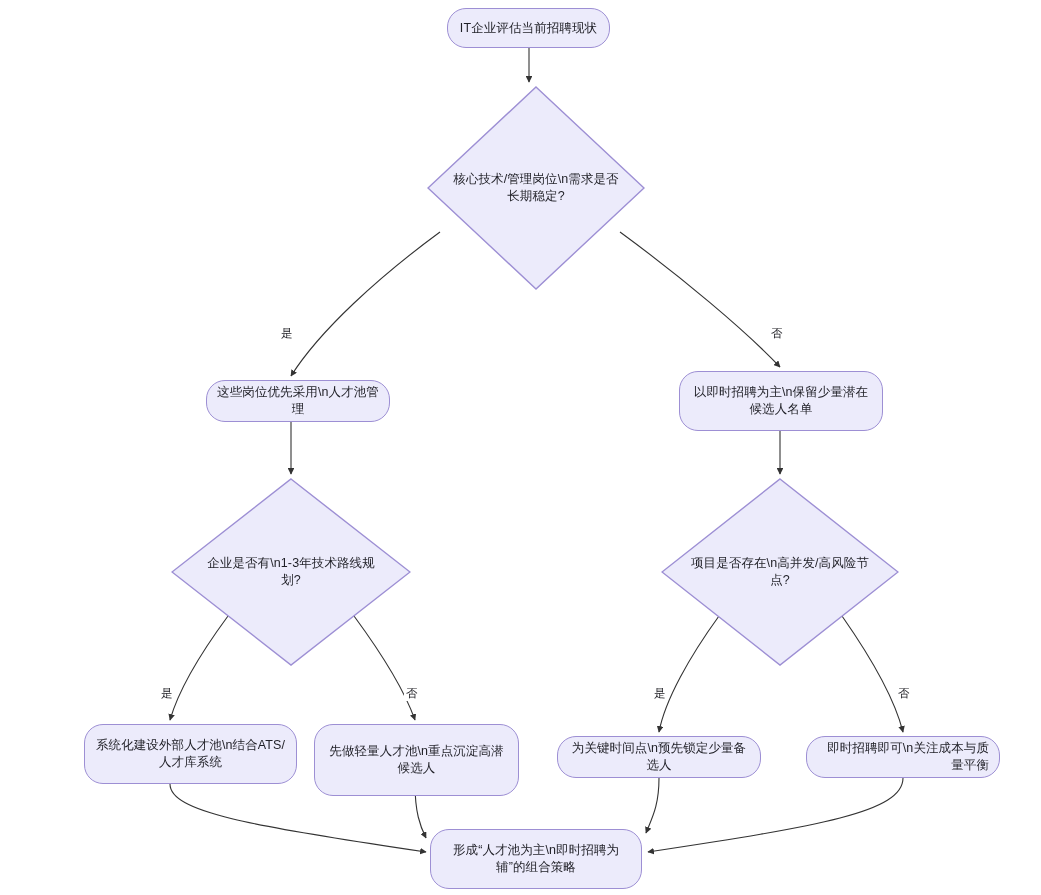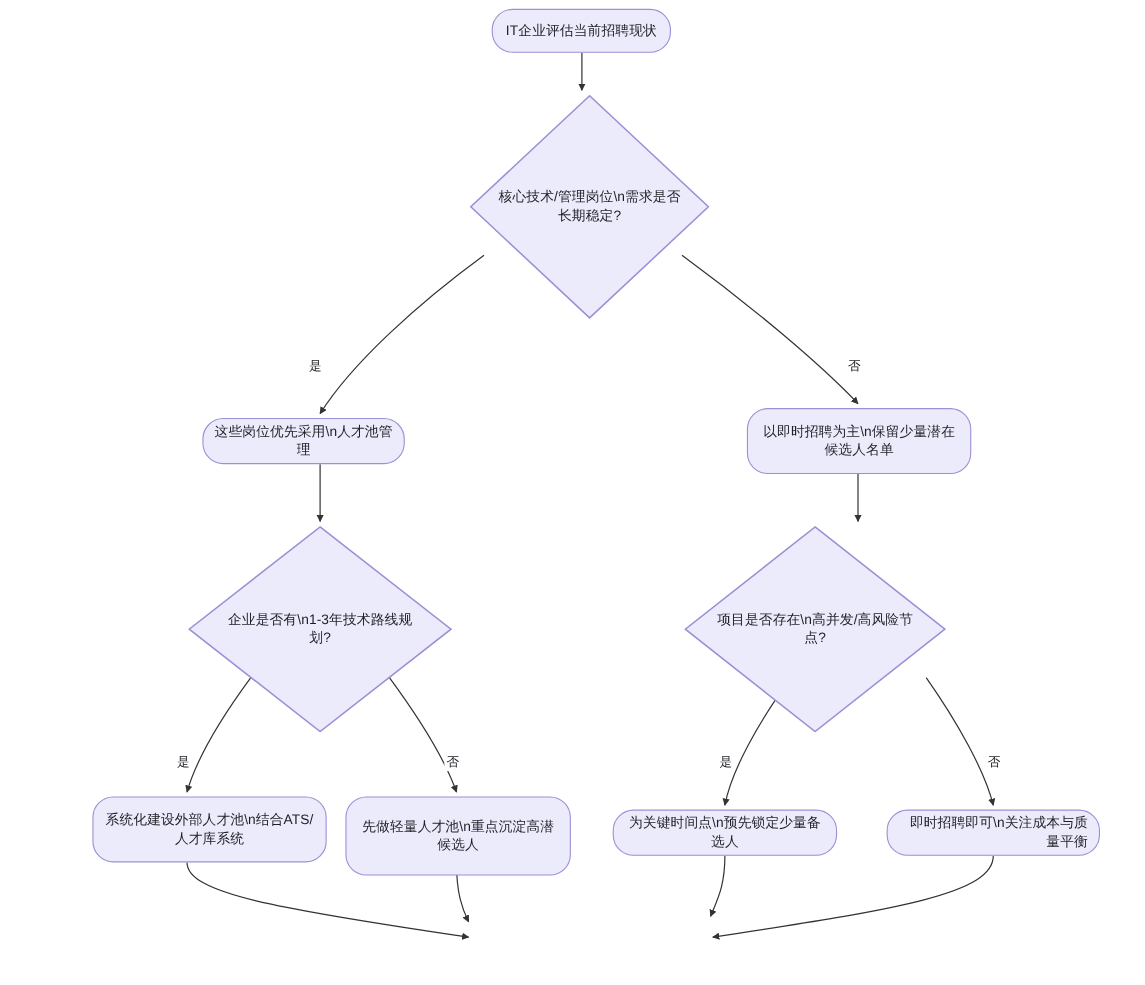--- a/index.html
+++ b/index.html
@@ -118,36 +118,36 @@
     <div class="node-text">IT企业评估当前招聘现状</div>
   </div>
 
   <div class="node node-diamond" style="left:427px; top:86px; width:218px; height:204px;">
     <svg class="diamond-shape" viewBox="0 0 218 204" preserveAspectRatio="none">
       <polygon points="109,1 217,102 109,203 1,102" fill="#ECEBFB" stroke="#9D8FD4" stroke-width="1.4"></polygon>
     </svg>
     <div class="node-text">核心技术/管理岗位\n需求是否长期稳定?</div>
   </div>
 
-  <div class="node node-rect" style="left:184px; top:380px; width:184px; height:42px;">
+  <div class="node node-rect" style="left:206px; top:380px; width:184px; height:42px;">
     <div class="node-text">这些岗位优先采用\n人才池管理</div>
   </div>
 
   <div class="node node-rect" style="left:679px; top:371px; width:204px; height:60px;">
     <div class="node-text">以即时招聘为主\n保留少量潜在候选人名单</div>
   </div>
 
   <div class="node node-diamond" style="left:171px; top:478px; width:240px; height:188px;">
     <svg class="diamond-shape" viewBox="0 0 240 188" preserveAspectRatio="none">
       <polygon points="120,1 239,94 120,187 1,94" fill="#ECEBFB" stroke="#9D8FD4" stroke-width="1.4"></polygon>
     </svg>
     <div class="node-text">企业是否有\n1-3年技术路线规划?</div>
   </div>
 
-  <div class="node node-diamond" style="left:622px; top:478px; width:238px; height:188px;">
+  <div class="node node-diamond" style="left:661px; top:478px; width:238px; height:188px;">
     <svg class="diamond-shape" viewBox="0 0 238 188" preserveAspectRatio="none">
       <polygon points="119,1 237,94 119,187 1,94" fill="#ECEBFB" stroke="#9D8FD4" stroke-width="1.4"></polygon>
     </svg>
     <div class="node-text">项目是否存在\n高并发/高风险节点?</div>
   </div>
 
   <div class="node node-rect" style="left:64px; top:724px; width:213px; height:60px;margin-left:20px;">
     <div class="node-text">系统化建设外部人才池\n结合ATS/人才库系统</div>
   </div>
 
@@ -156,20 +156,23 @@
   </div>
 
   <div class="node node-rect" style="left:557px; top:736px; width:204px; height:42px;">
     <div class="node-text">为关键时间点\n预先锁定少量备选人</div>
   </div>
 
   <div class="node node-rect" style="left:806px; top:736px; width:194px; height:42px;text-align:right;">
     <div class="node-text">即时招聘即可\n关注成本与质量平衡</div>
   </div>
 
+  <div class="node node-rect" style="left:430px; top:829px; width:212px; height:60px;">
+    <div class="node-text">形成“人才池为主\n即时招聘为辅”的组合策略</div>
+  </div>
 
   <div class="edge-label" style="left:279px; top:325px;">是</div>
 
   <div class="edge-label" style="left:769px; top:325px;">否</div>
 
   <div class="edge-label" style="left:159px; top:685px;">是</div>
 
   <div class="edge-label" style="left:404px; top:685px;">否</div>
 
   <div class="edge-label" style="left:652px; top:685px;">是</div>

